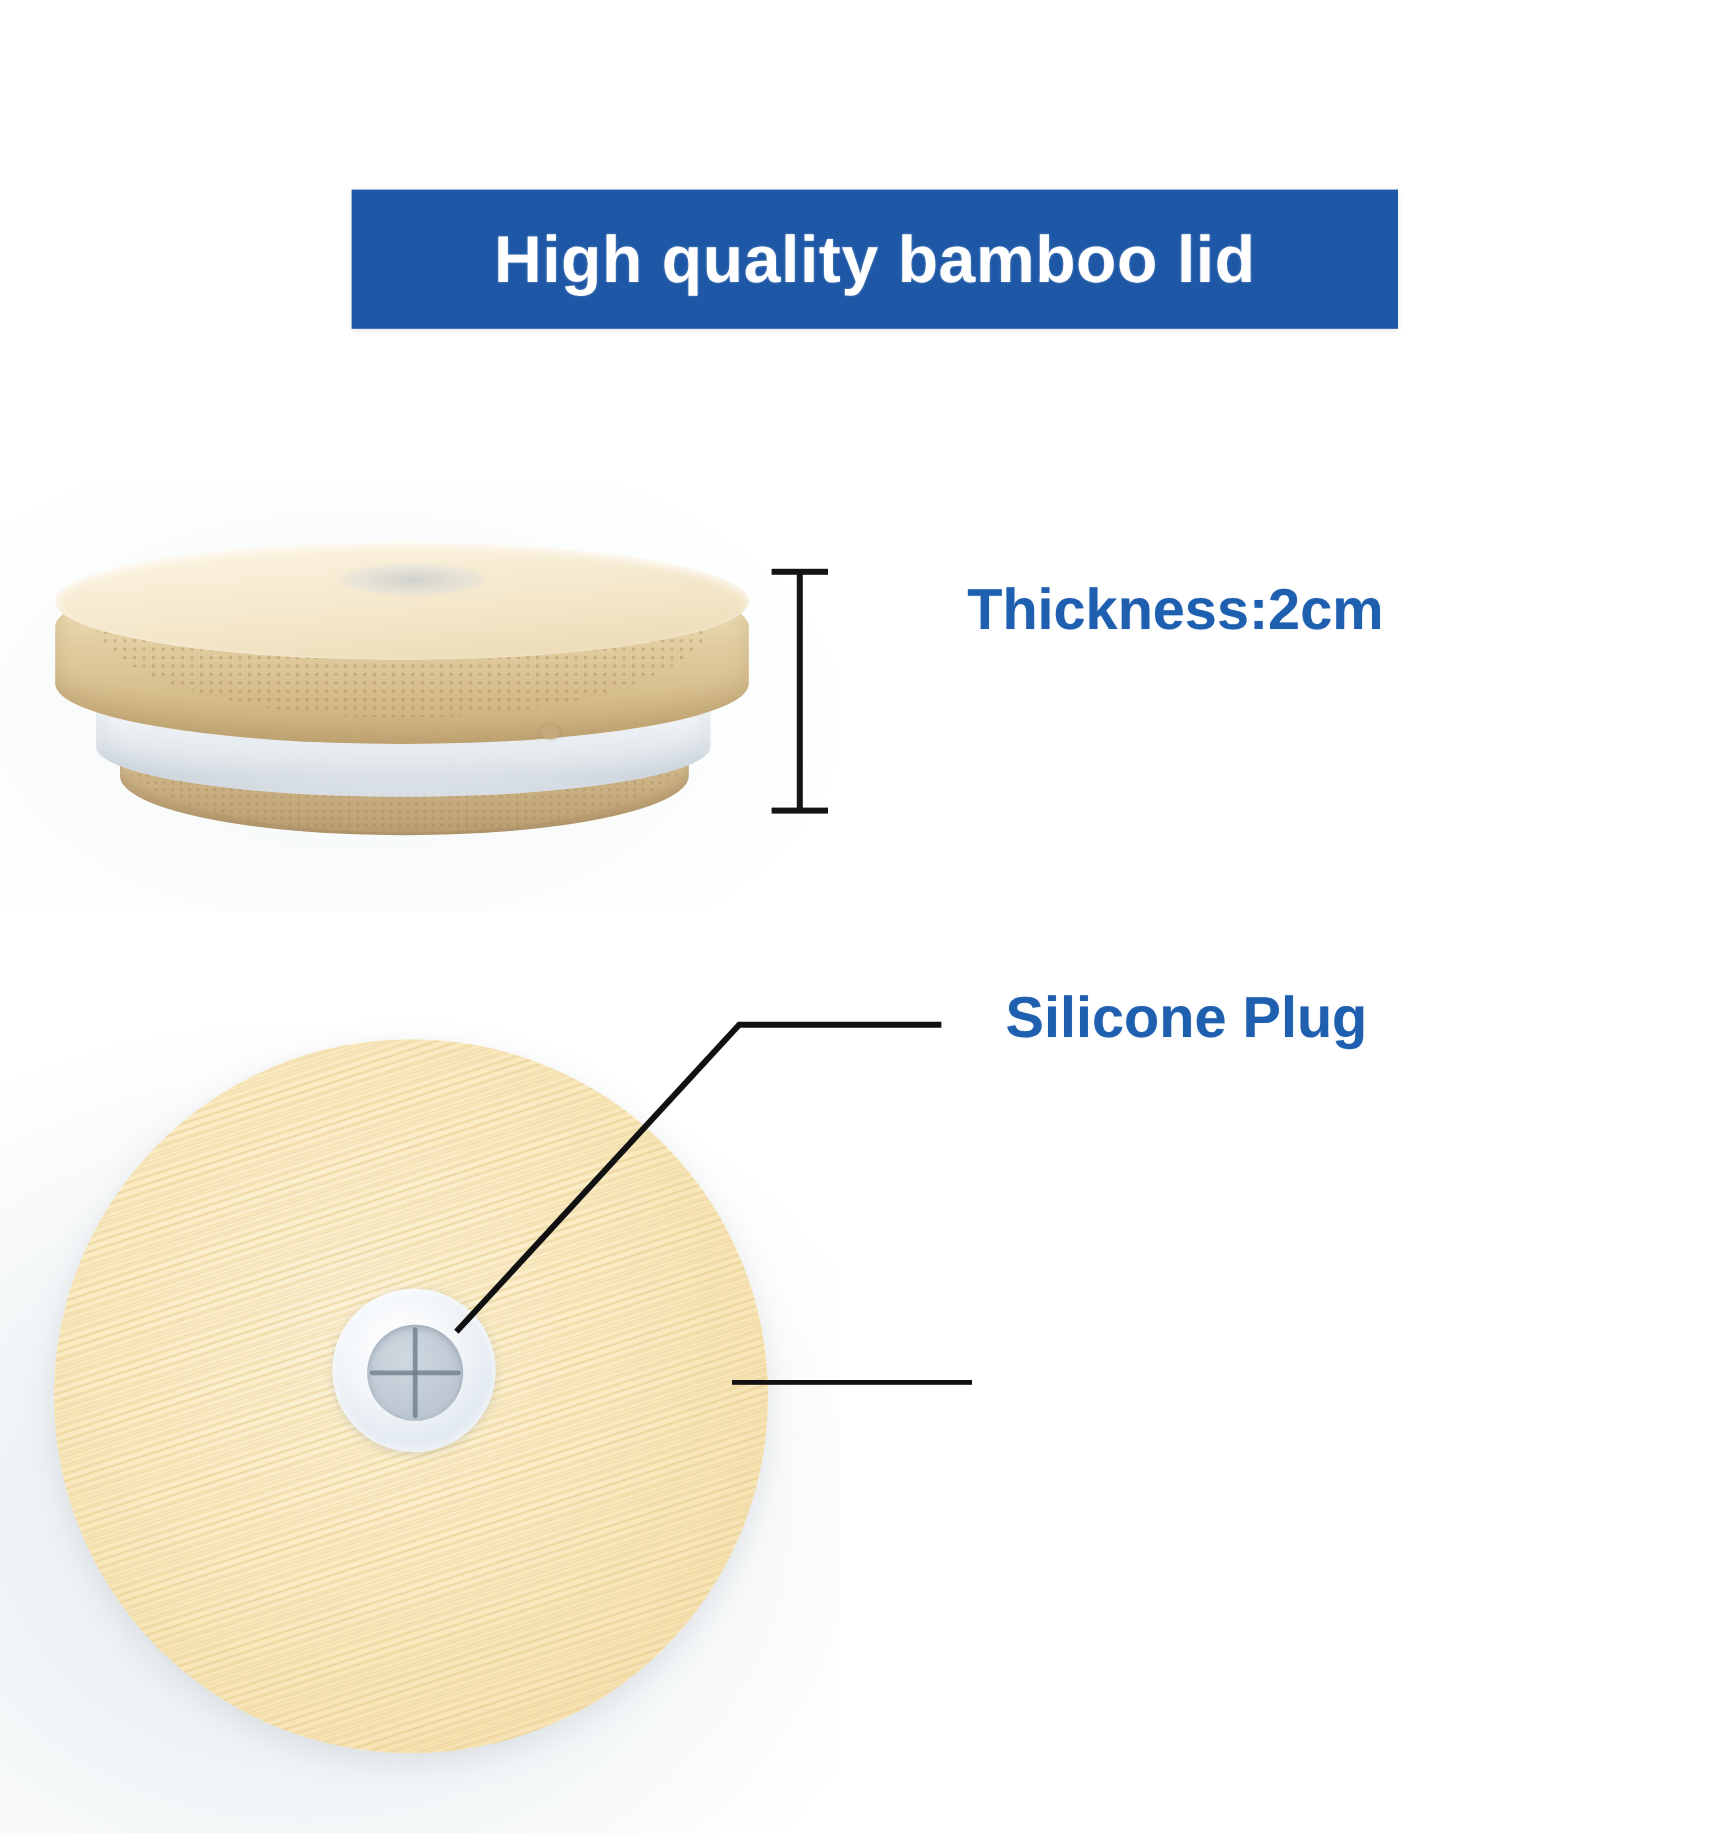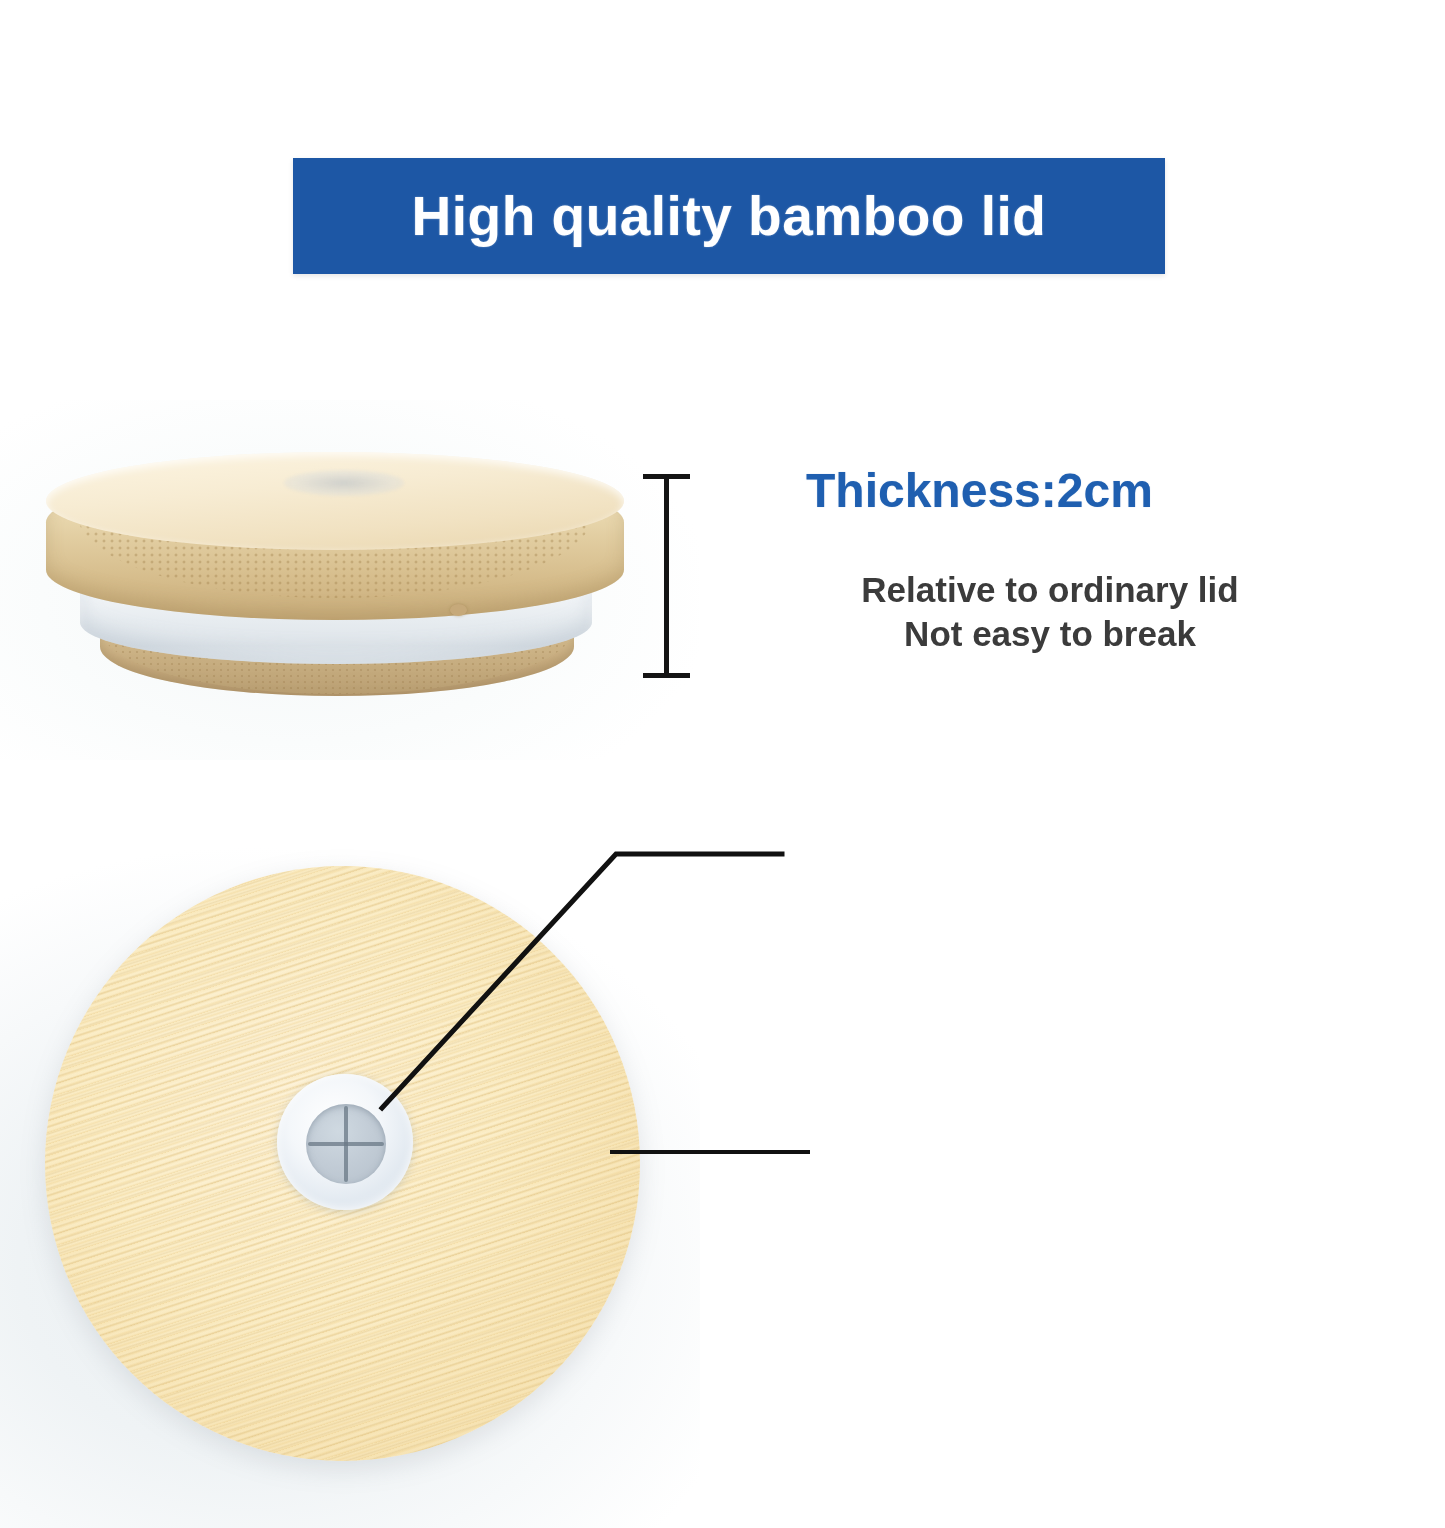--- a/index.html
+++ b/index.html
@@ -74,21 +74,21 @@
   .feat-body {
     position: absolute;
     font-size: 35px;
     font-weight: bold;
     color: #3b3b3b;
     line-height: 1.26;
     text-align: center;
     white-space: pre-line;
   }
 
-  #heading-thickness { left: 806px;  top: 466px; text-align: right; }
+  #heading-thickness { left: 806px;  top: 484px; text-align: right; }
   #body-thickness    { left: 730px;  top: 568px; width: 640px; }
 
   #heading-silicone  { left: 838px;  top: 824px; }
   #body-silicone     { left: 760px;  top: 928px; width: 620px; }
 
   #heading-smooth    { left: 812px;  top: 1122px; }
   #body-smooth       { left: 640px;  top: 1228px; width: 800px; }
 
   
   .dim-bar {
@@ -333,36 +333,35 @@
     <div class="seal-dot"></div>
   </div>
 
   <div class="dim-bar">
     <div class="dim-cap top"></div>
     <div class="dim-stem"></div>
     <div class="dim-cap bottom"></div>
   </div>
 
   <div class="feat-heading" id="heading-thickness">Thickness:2cm</div>
-  <div class="feat-body" id="body-thickness">Relative to ordinary lid
-Not easy to break</div>
 
   <div class="lid-top">
     <div class="grain-overlay"></div>
   </div>
   <div class="lid-top" style="background:none;box-shadow:none;">
     <div class="plug-outer"></div>
     <div class="plug-inner"></div>
     <div class="plug-slit-h"></div>
     <div class="plug-slit-v"></div>
   </div>
 
   <svg class="callout-line" id="callout-silicone" viewBox="0 0 420 280" preserveAspectRatio="none">
     <polyline points="12,268 246,14 412,14" fill="none" stroke="#111111" stroke-width="5" stroke-linecap="square" stroke-linejoin="miter"></polyline>
   </svg>
 
+  <div class="feat-heading" id="heading-silicone">Silicone Plug</div>
 
   <div class="callout-line" id="callout-smooth">
     <div class="h-line"></div>
   </div>
 
 
 </div>
 
 </body></html>

